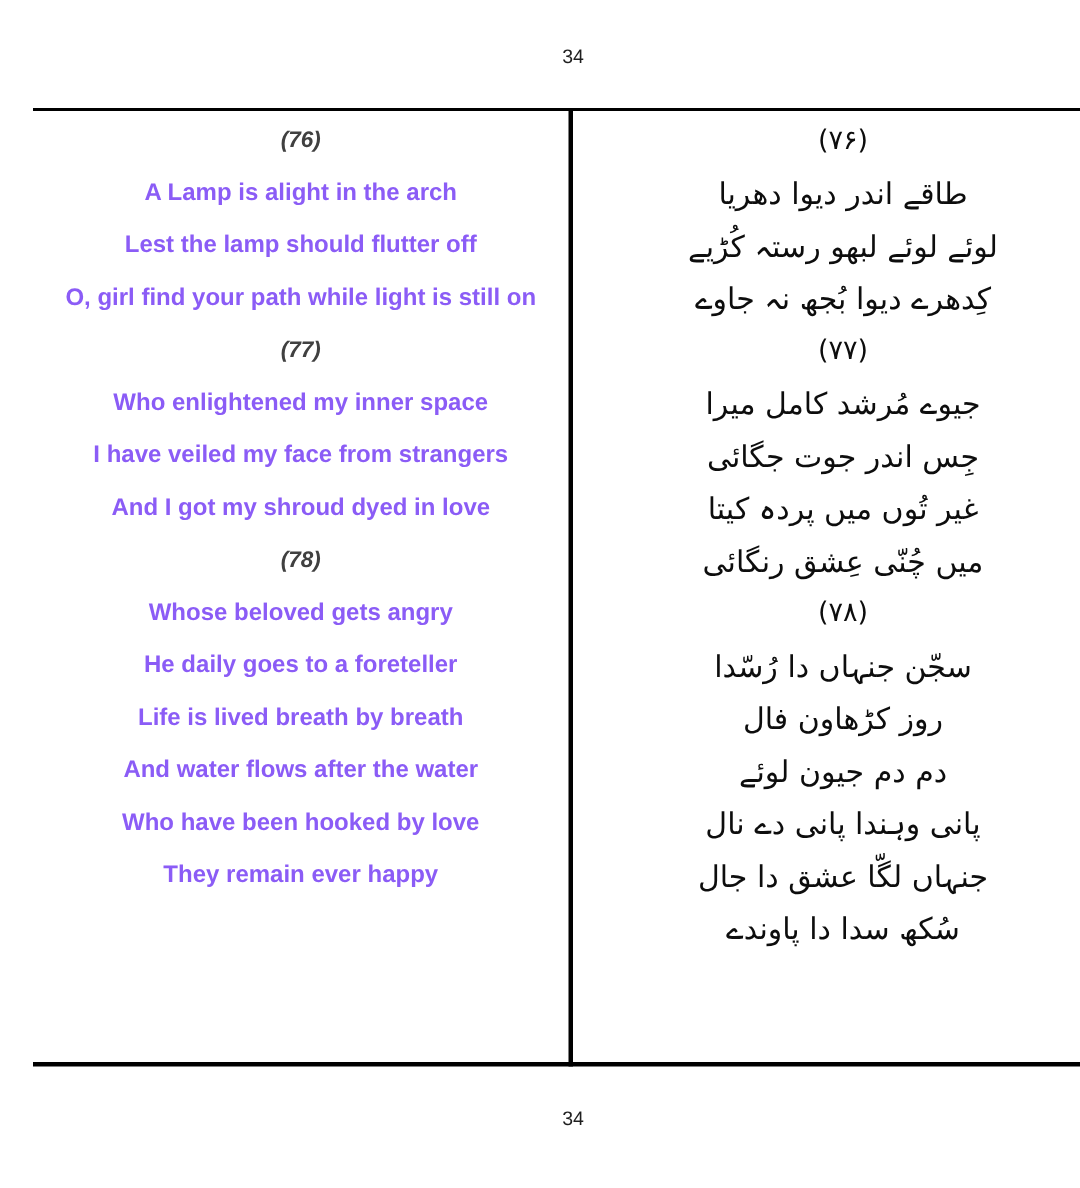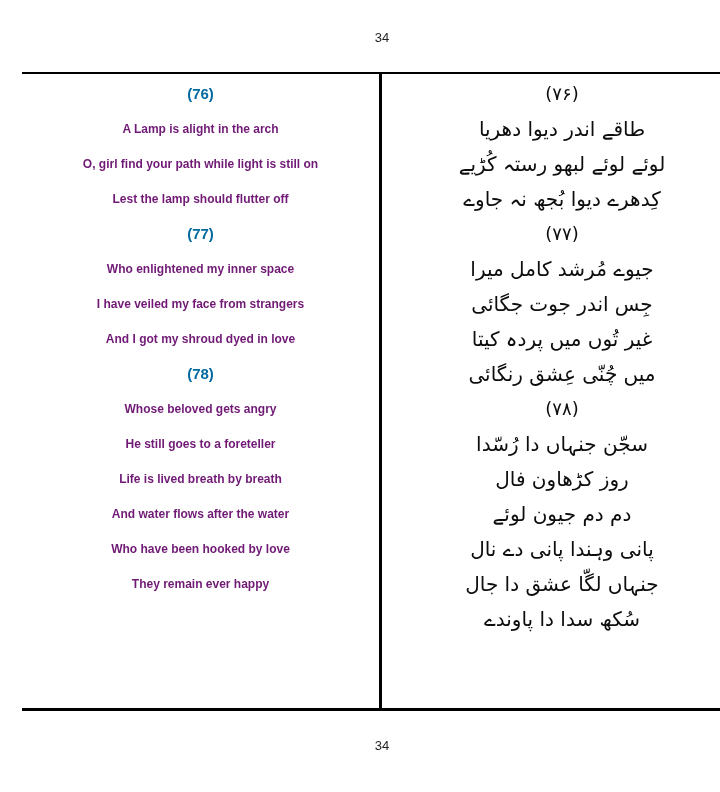--- a/index.html
+++ b/index.html
@@ -64,26 +64,27 @@
     direction: rtl;
   }
   .line {
     text-align: center;
     white-space: nowrap;
     overflow: visible;
   }
   .col.en .line {
     font-family: "Liberation Sans", sans-serif;
     font-weight: 700;
-    font-size: 12px;
-    color: #701a75;
+    font-size: 16px;
+    color: #8b5cf6;
   }
   .col.en .line.hdr {
     font-size: 15px;
-    color: #0369a1;
+    color: #404040;
+    font-style: italic;
   }
   .col.ur .line {
     font-family: "DejaVu Sans", sans-serif;
     font-size: 20px;
     color: #0d0d0d;
   }
   .col.ur .line.hdr {
     font-size: 18px;
   }
 </style>
@@ -92,29 +93,29 @@
 
 <div class="page">
 
   <div class="pagenum top">34</div>
 
   <div class="rule top"></div>
 
   <div class="col en">
     <div class="line hdr">(76)</div>
     <div class="line">A Lamp is alight in the arch</div>
+    <div class="line">Lest the lamp should flutter off</div>
     <div class="line">O, girl find your path while light is still on</div>
-    <div class="line">Lest the lamp should flutter off</div>
     <div class="line hdr">(77)</div>
     <div class="line">Who enlightened my inner space</div>
     <div class="line">I have veiled my face from strangers</div>
     <div class="line">And I got my shroud dyed in love</div>
     <div class="line hdr">(78)</div>
     <div class="line">Whose beloved gets angry</div>
-    <div class="line">He still goes to a foreteller</div>
+    <div class="line">He daily goes to a foreteller</div>
     <div class="line">Life is lived breath by breath</div>
     <div class="line">And water flows after the water</div>
     <div class="line">Who have been hooked by love</div>
     <div class="line">They remain ever happy</div>
   </div>
 
   <div class="vdivider"></div>
 
   <div class="col ur" dir="rtl">
     <div class="line hdr">(۷۶)</div>

